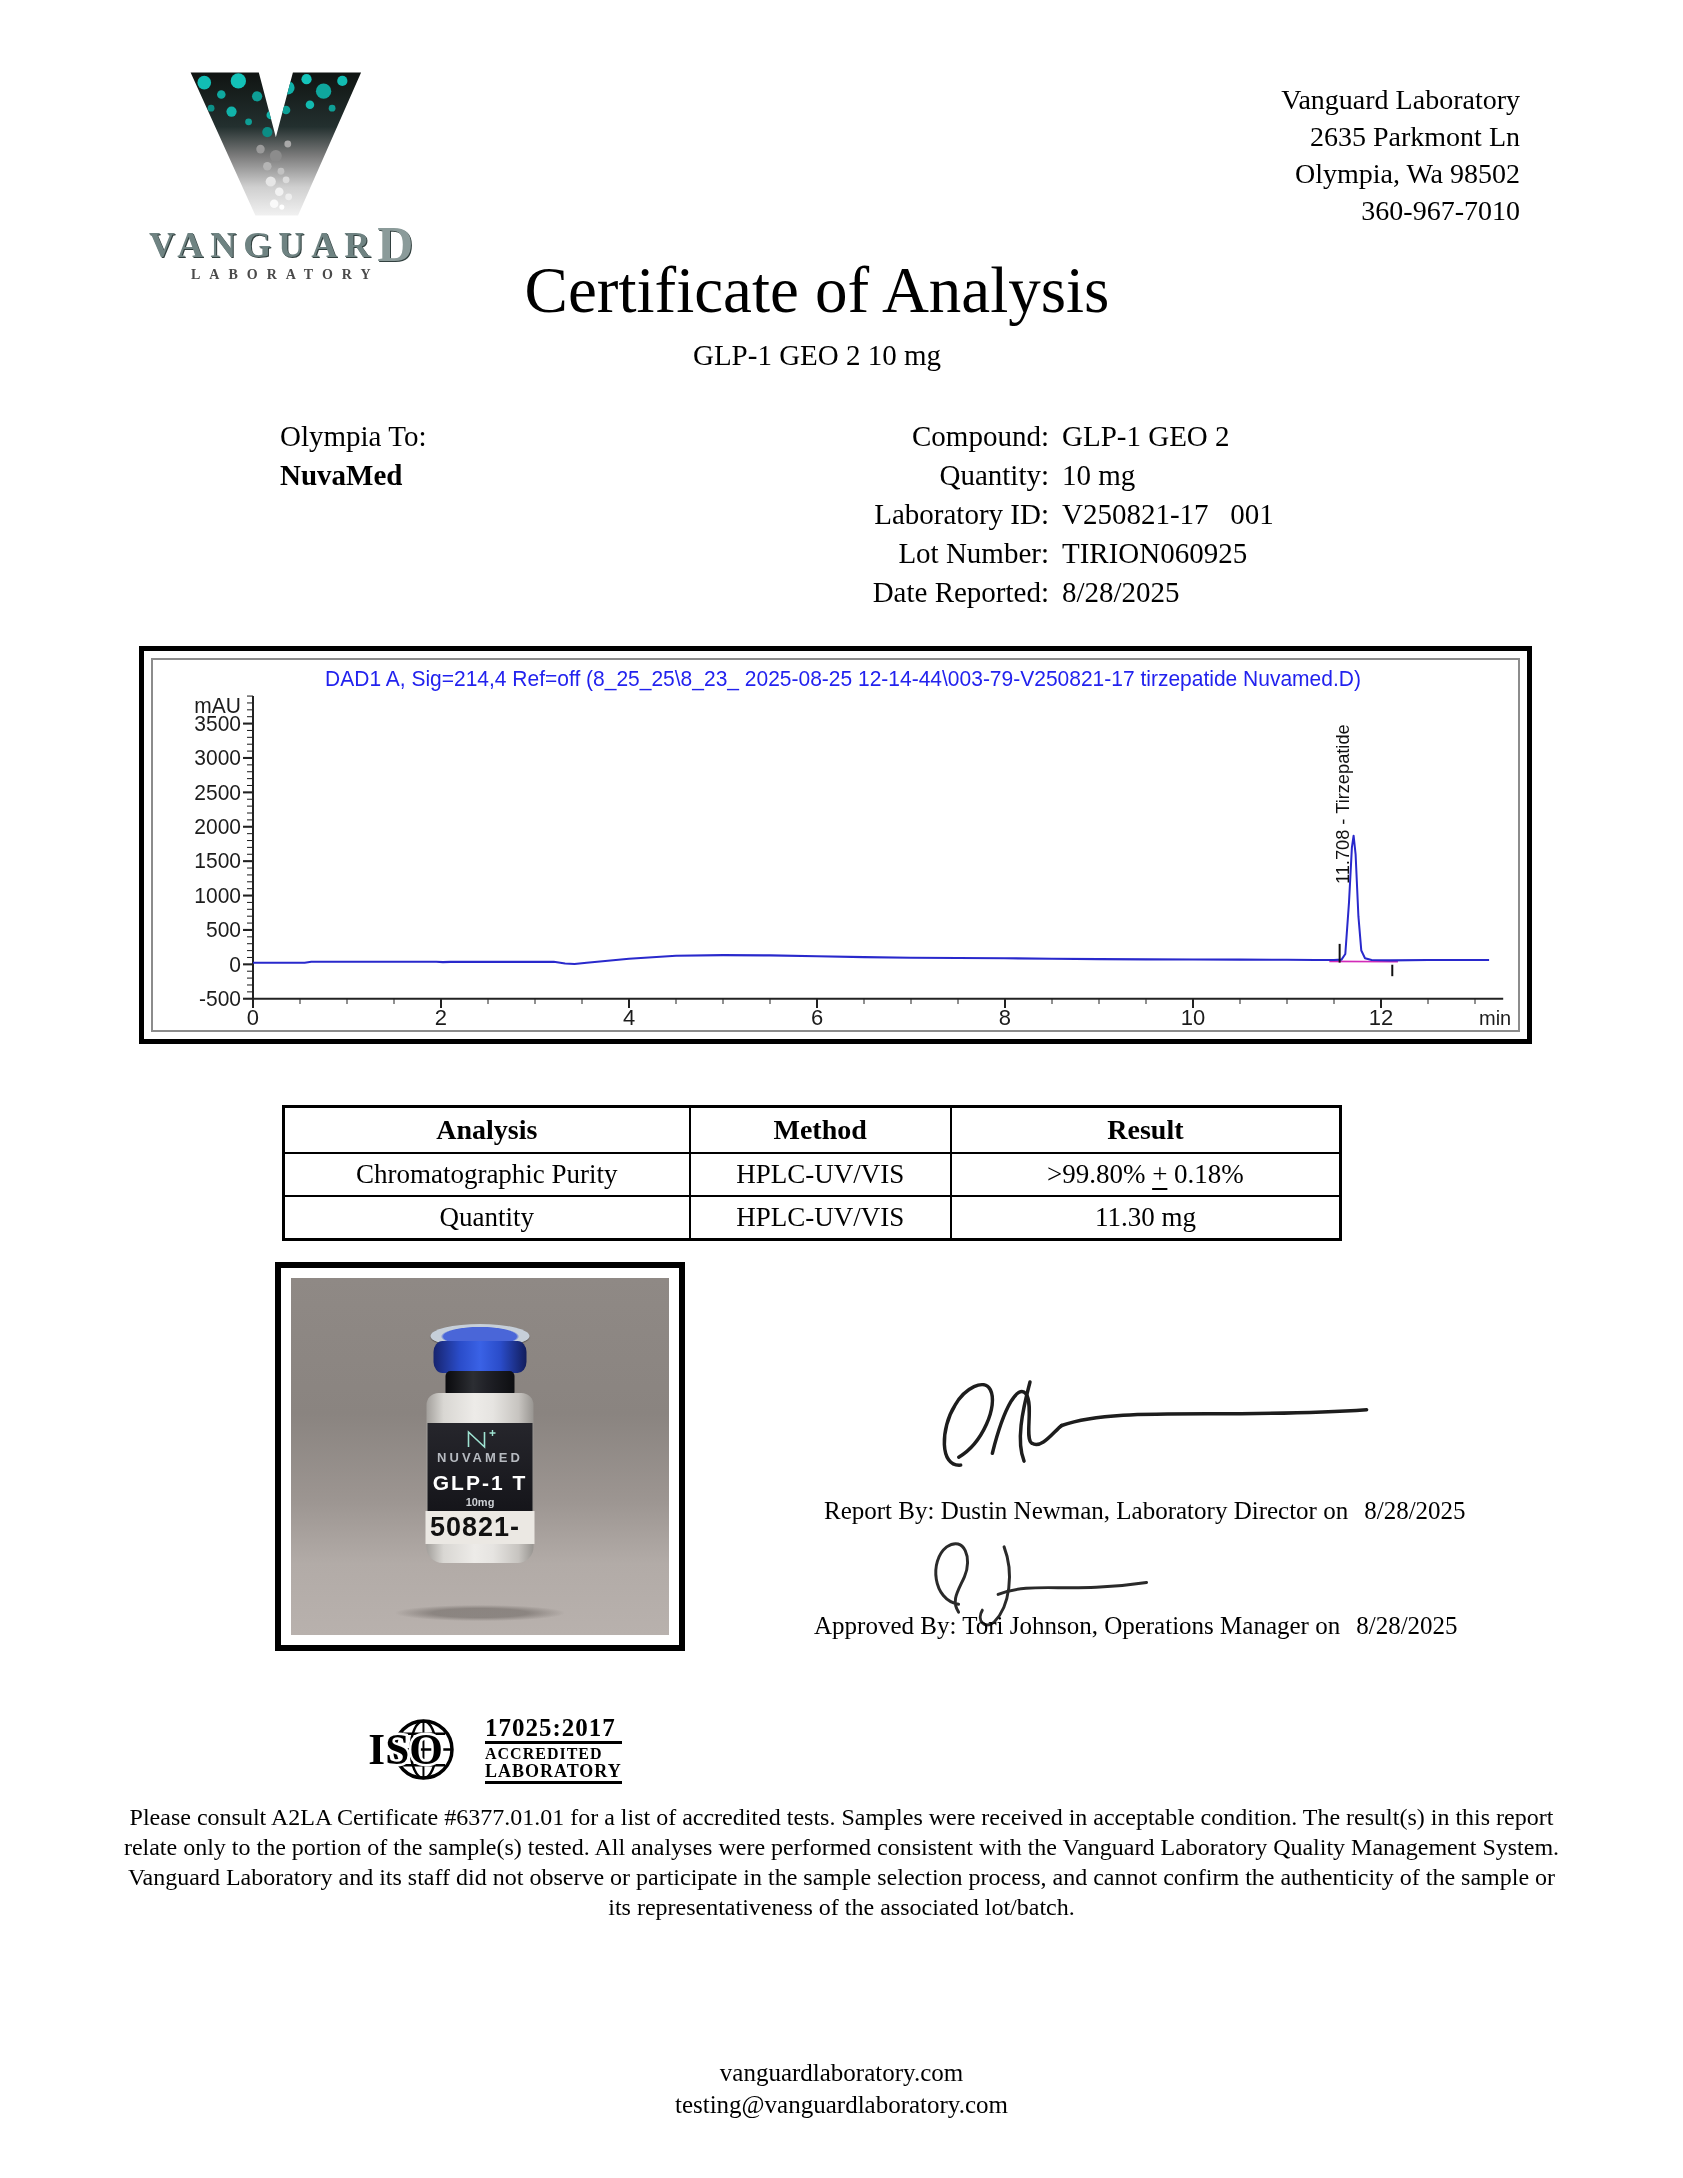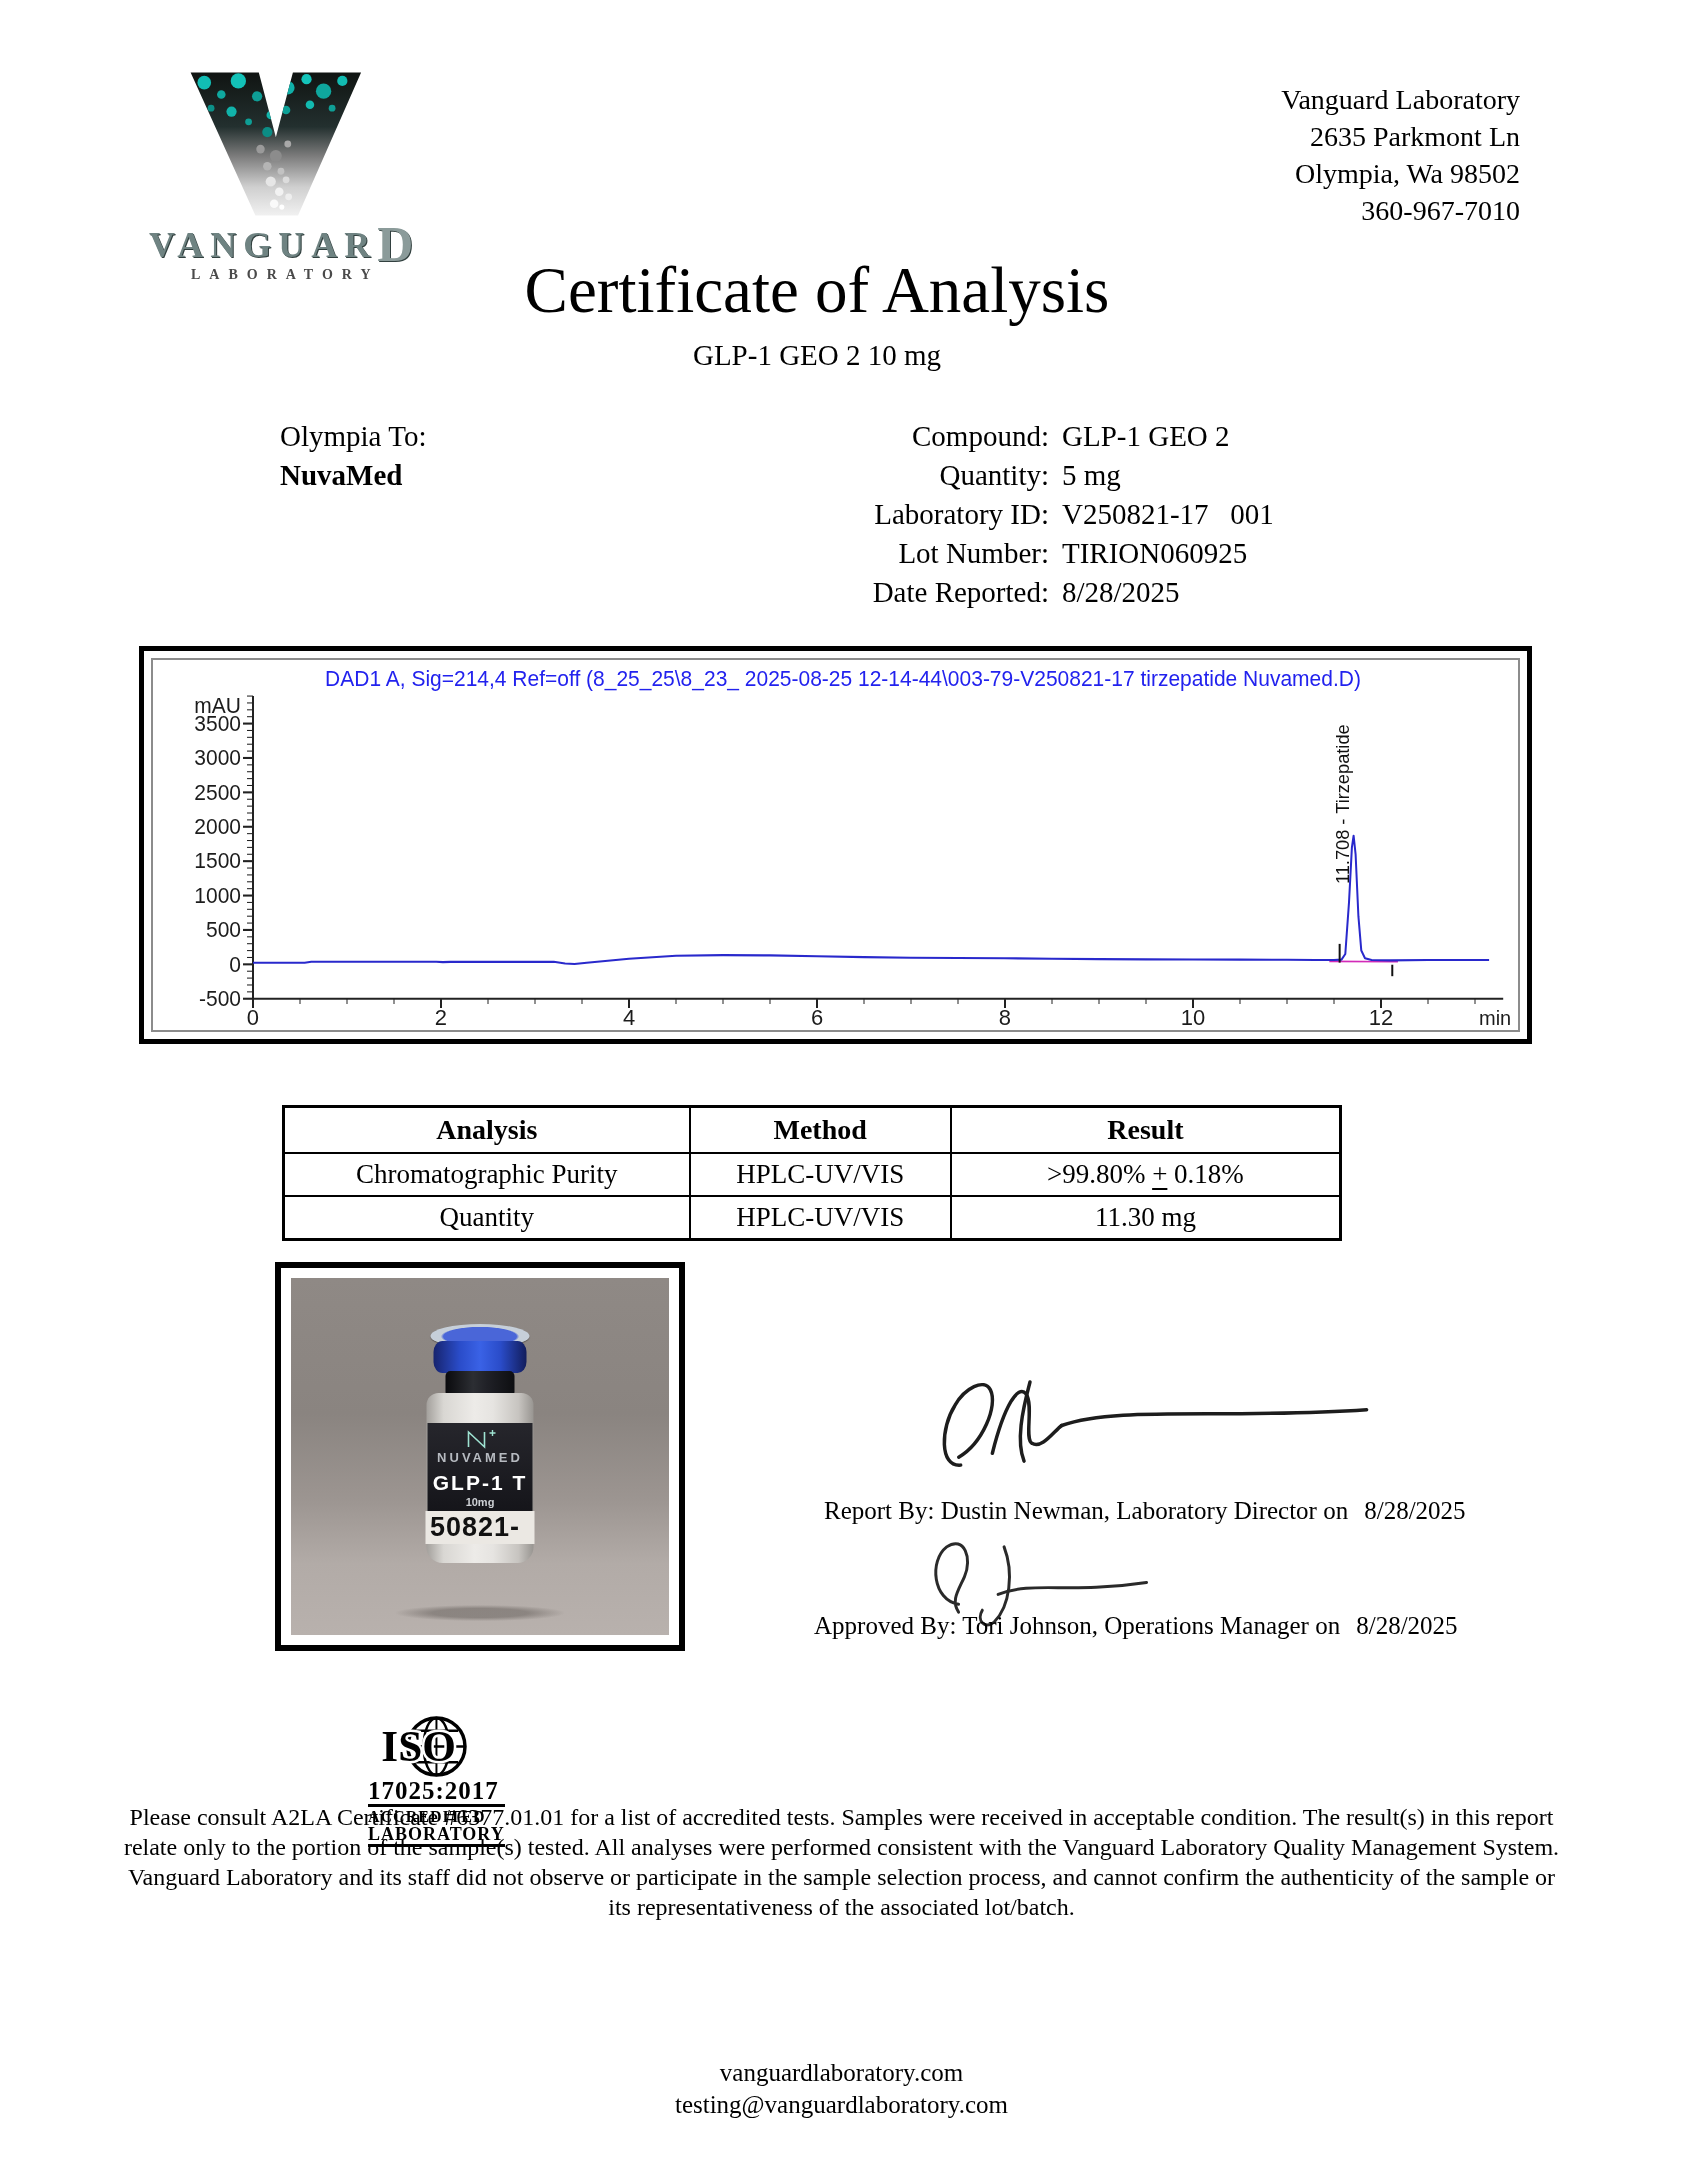--- a/index.html
+++ b/index.html
@@ -71,21 +71,21 @@
 
   
   .sig1{left:931px;top:1368px;}
   .sig2{left:919px;top:1533px;}
   .sig-line{font-size:25px;white-space:nowrap;}
   .sig-line .date{margin-left:16px;}
   .report-line{left:824px;top:1497px;}
   .approved-line{left:814px;top:1612px;}
 
   
-  .iso-block{left:362px;top:1715px;display:flex;align-items:center;flex-direction:column;}
+  .iso-block{left:362px;top:1715px;display:flex;align-items:center;}
   .iso-text{margin-left:6px;line-height:1;}
   .iso-std{font-size:25px;font-weight:700;border-bottom:3px solid #000;padding-bottom:1px;letter-spacing:1px;}
   .iso-acc{font-size:16px;font-weight:700;letter-spacing:1px;margin-top:2px;}
   .iso-lab{font-size:18px;font-weight:700;letter-spacing:1px;border-bottom:3px solid #000;padding-bottom:1px;}
 
   
   .disclaimer{left:114px;top:1802px;width:1455px;text-align:center;font-size:24px;line-height:30px;}
   .site-footer{left:0;top:2057px;width:1683px;text-align:center;font-size:25px;line-height:32px;}
 </style>
 </head>
@@ -154,21 +154,21 @@
   <div>Olympia To:</div>
   <div class="bold">NuvaMed</div>
 </div>
 <div class="abs info-fields">
   <div class="info-row">
       <span class="flabel">Compound:</span>
       <span class="fvalue">GLP-1 GEO 2</span>
     </div>
   <div class="info-row">
       <span class="flabel">Quantity:</span>
-      <span class="fvalue">5 mg</span>
+      <span class="fvalue">10 mg</span>
     </div>
   <div class="info-row">
       <span class="flabel">Laboratory ID:</span>
       <span class="fvalue">V250821-17   001</span>
     </div>
   <div class="info-row">
       <span class="flabel">Lot Number:</span>
       <span class="fvalue">TIRION060925</span>
     </div>
   <div class="info-row">

